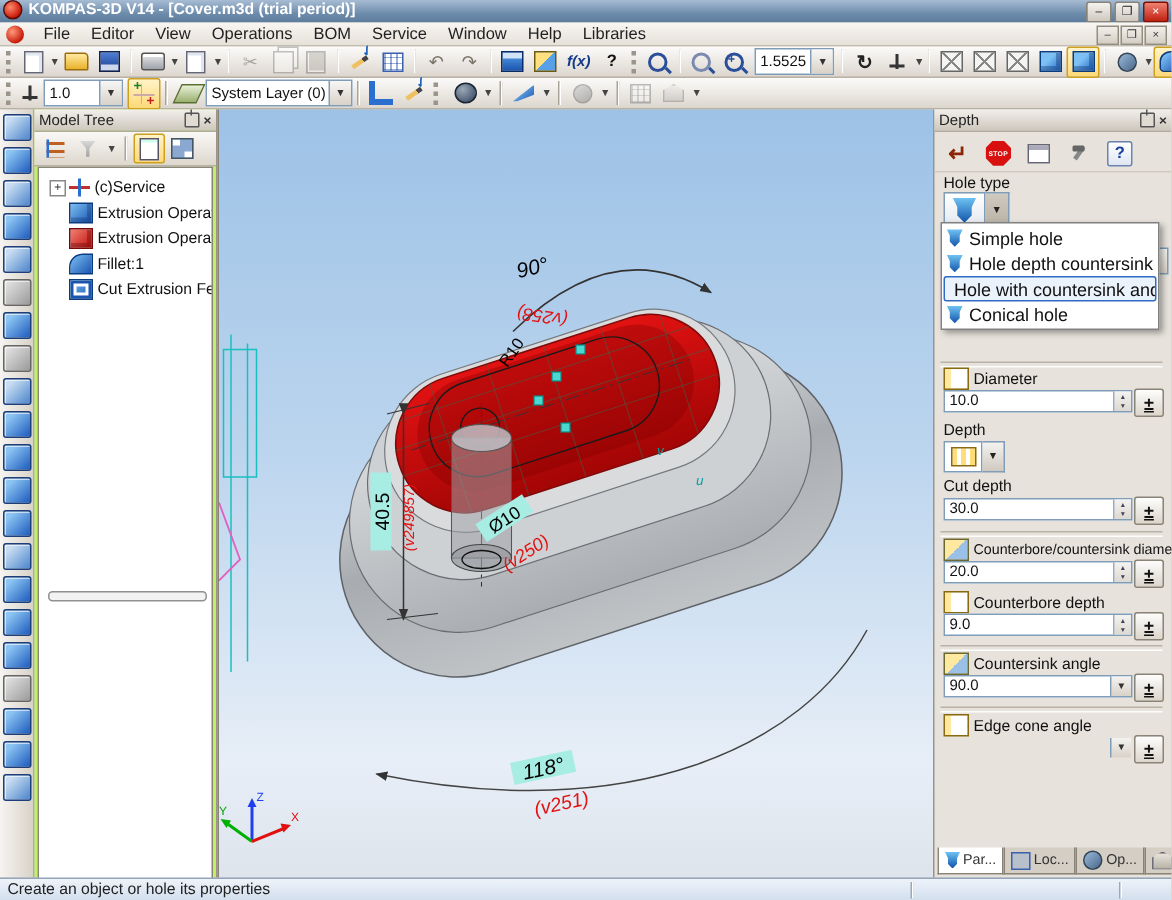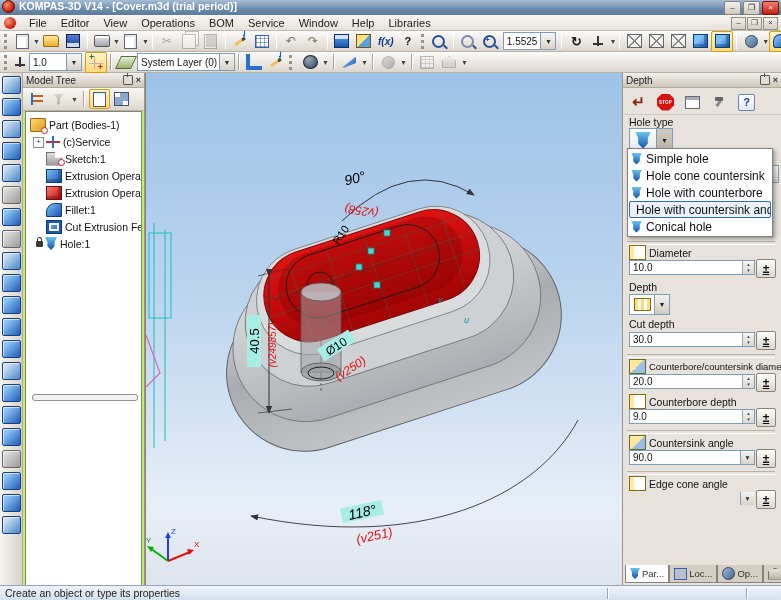--- a/index.html
+++ b/index.html
@@ -429,56 +429,40 @@
     <span class="sep"></span>
     <span class="tbt on">
         <span class="docic"></span>
       </span>
     <span class="tbt">
         <span class="relic"></span>
       </span>
   </div>
   <div class="tcontent">
     <div style="height:4px"></div>
-    <div class="trow indent0">
-      <span class="ti part">
-          <span class="badge"></span>
-        </span>
-      <span>Part (Bodies-1)</span>
-    </div>
     <div class="trow indent1">
       <span class="exp">+</span>
       <span class="ti origin"></span>
       <span>(c)Service</span>
     </div>
     <div class="trow indent1">
-      <span class="ti sketch"></span>
-        <span class="badge" style="position:relative;left:-7px;top:4px;margin-right:-7px"></span>
-      <span>Sketch:1</span>
-    </div>
-    <div class="trow indent1">
       <span class="ti cube"></span>
       <span>Extrusion Operation:1</span>
     </div>
     <div class="trow indent1">
       <span class="ti cuber"></span>
       <span>Extrusion Operation:2</span>
     </div>
     <div class="trow indent1">
       <span class="ti fillet"></span>
       <span>Fillet:1</span>
     </div>
     <div class="trow indent1">
       <span class="ti cut"></span>
       <span>Cut Extrusion Feature:1</span>
-    </div>
-    <div class="trow indent0">
-      <span class="lockic"></span>
-      <span class="holeic" style="margin-right:3px"></span>
-      <span>Hole:1</span>
     </div>
     <div class="pillbar"></div>
   </div>
 
 </div>
 
 <div class="viewport">
 <svg width="477" height="512" viewBox="0 0 477 512">
   <defs>
     <linearGradient id="gb" x1="0" y1="0" x2="0" y2="1">
@@ -638,25 +622,21 @@
   </div>
   <div class="ghostcombo">▼</div>
 
   <div class="ddlist">
     <div class="dditem">
       <span class="holeic"></span>
       <span>Simple hole</span>
     </div>
     <div class="dditem">
       <span class="holeic"></span>
-      <span>Hole cone countersink</span>
-    </div>
-    <div class="dditem">
-      <span class="holeic"></span>
-      <span>Hole with counterbore</span>
+      <span>Hole depth countersink</span>
     </div>
     <div class="dditem sel">
       <span class="holeic"></span>
       <span>Hole with countersink and counterbore</span>
     </div>
     <div class="dditem">
       <span class="holeic"></span>
       <span>Conical hole</span>
     </div>
   </div>
@@ -775,16 +755,16 @@
       <span>Op...</span>
     </span>
     <span class="ptab">
       <span class="homic"></span>
 
     </span>
   </div>
 </div>
 
 <div class="statusbar">
-  <span>Create an object or type its properties</span>
+  <span>Create an object or hole its properties</span>
   <span class="sdiv" style="left:607px"></span>
   <span class="sdiv" style="left:746px"></span>
 </div>
 
 </body></html>

